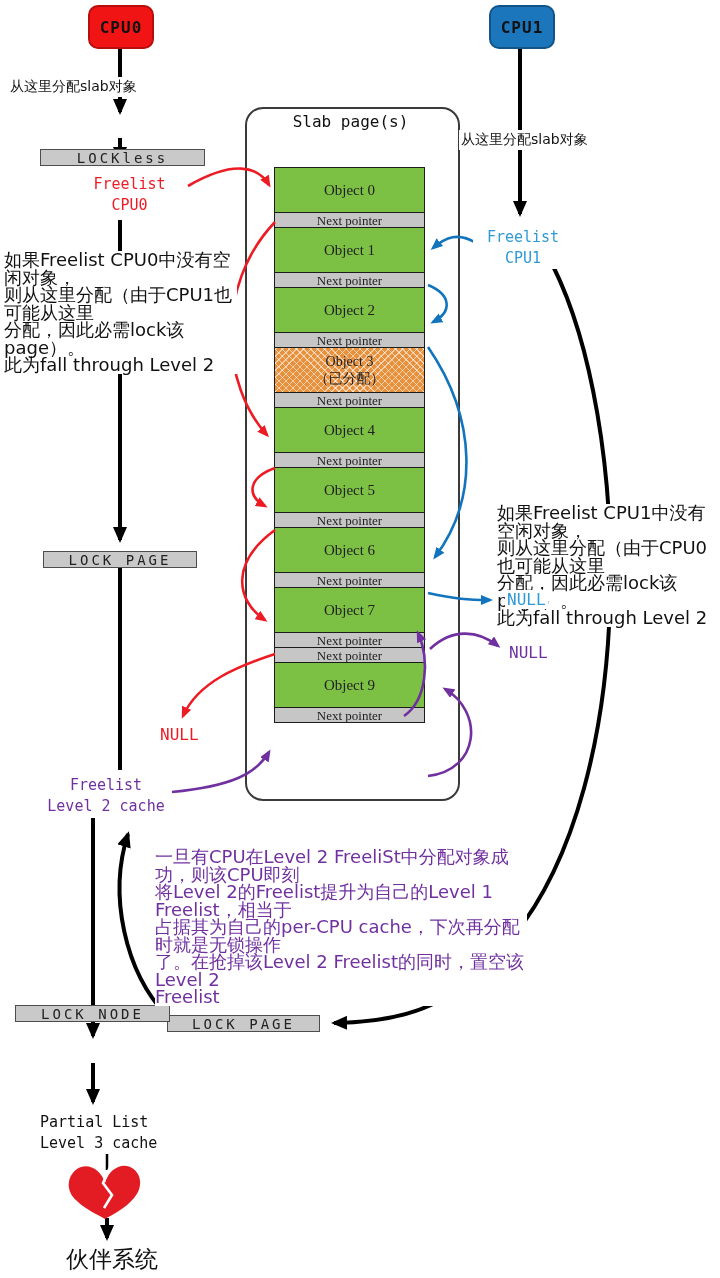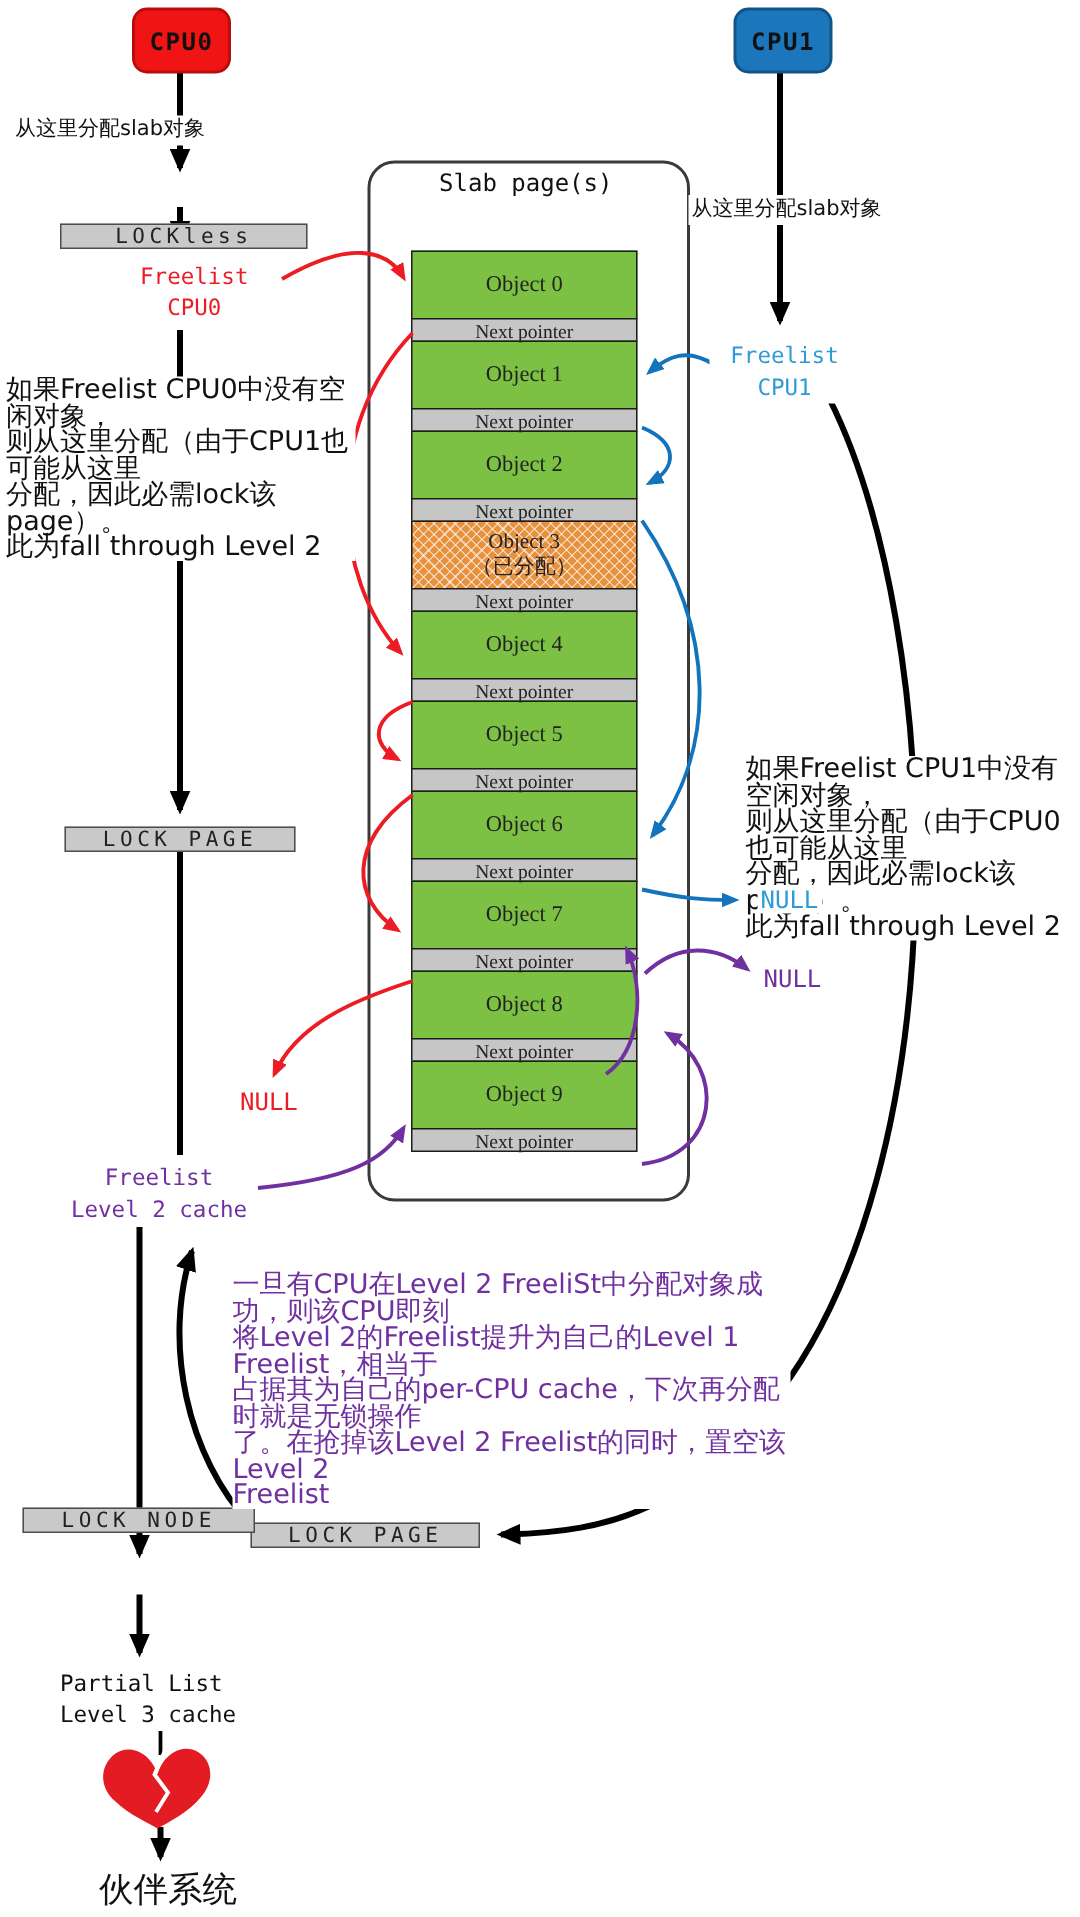--- a/index.html
+++ b/index.html
@@ -208,23 +208,20 @@
       </div>
       <div class="row row-pointer">
         <span>Next pointer</span>
       </div>
       <div class="row row-object">
         <span>Object 7</span>
       </div>
       <div class="row row-pointer">
         <span>Next pointer</span>
       </div>
-      <div class="row row-object">
-        <span>Object 8</span>
-      </div>
       <div class="row row-pointer">
         <span>Next pointer</span>
       </div>
       <div class="row row-object">
         <span>Object 9</span>
       </div>
       <div class="row row-pointer">
         <span>Next pointer</span>
       </div>
     </div>

